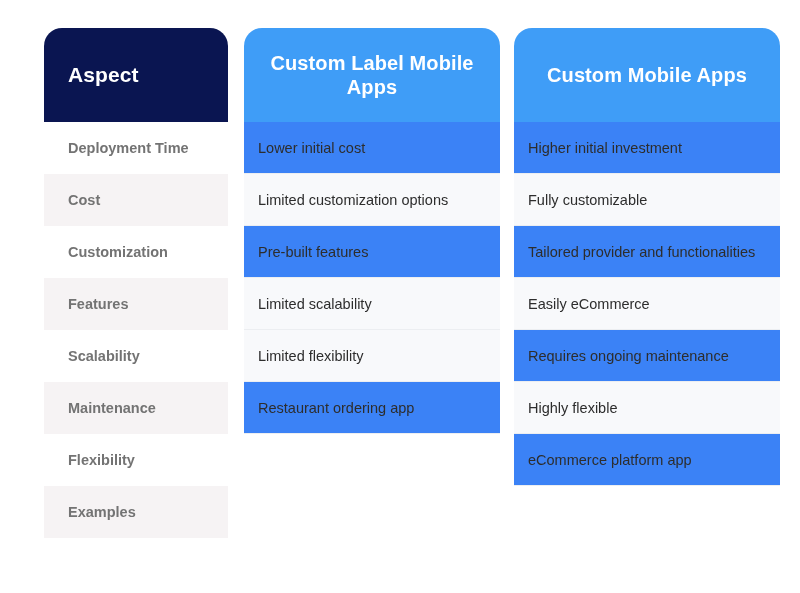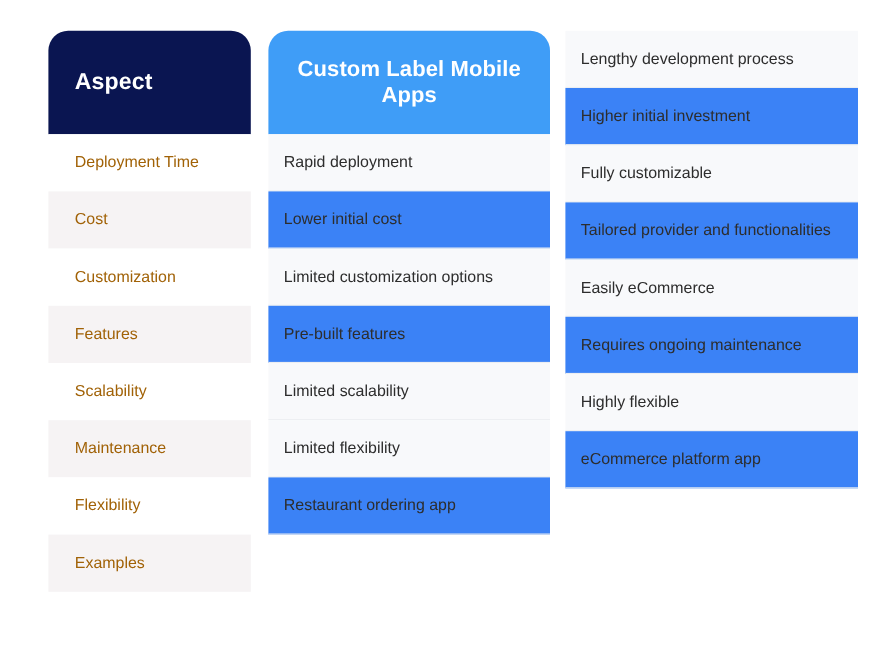--- a/index.html
+++ b/index.html
@@ -66,22 +66,22 @@
     height: 52px;
     display: flex;
     align-items: center;
     padding-left: 24px;
     padding-right: 14px;
     font-size: 14.5px;
   }
 
   
   .col-aspect .cell {
-    color: #a16207;
-    font-weight: normal;
+    color: #737373;
+    font-weight: bold;
     font-size: 14.5px;
     background: #ffffff;
   }
   .col-aspect .cell.shaded {
     background: #f6f3f4;
   }
 
   
   .col-white .cell,
   .col-custom .cell {
@@ -131,23 +131,20 @@
         </div>
       <div class="cell shaded">
           <span>Examples</span>
         </div>
     </div>
   </div>
 
   <div class="col col-white">
     <div class="col-header">Custom Label Mobile Apps</div>
     <div class="col-body">
-      <div class="cell shaded">
-          <span>Rapid deployment</span>
-        </div>
       <div class="cell">
           <span>Lower initial cost</span>
         </div>
       <div class="cell shaded">
           <span>Limited customization options</span>
         </div>
       <div class="cell">
           <span>Pre-built features</span>
         </div>
       <div class="cell shaded">
@@ -156,24 +153,22 @@
       <div class="cell shaded">
           <span>Limited flexibility</span>
         </div>
       <div class="cell">
           <span>Restaurant ordering app</span>
         </div>
     </div>
   </div>
 
   <div class="col col-custom">
+    <div class="col-header">Custom Mobile Apps</div>
     <div class="col-body">
-      <div class="cell shaded">
-          <span>Lengthy development process</span>
-        </div>
       <div class="cell">
           <span>Higher initial investment</span>
         </div>
       <div class="cell shaded">
           <span>Fully customizable</span>
         </div>
       <div class="cell">
           <span>Tailored provider and functionalities</span>
         </div>
       <div class="cell shaded">

